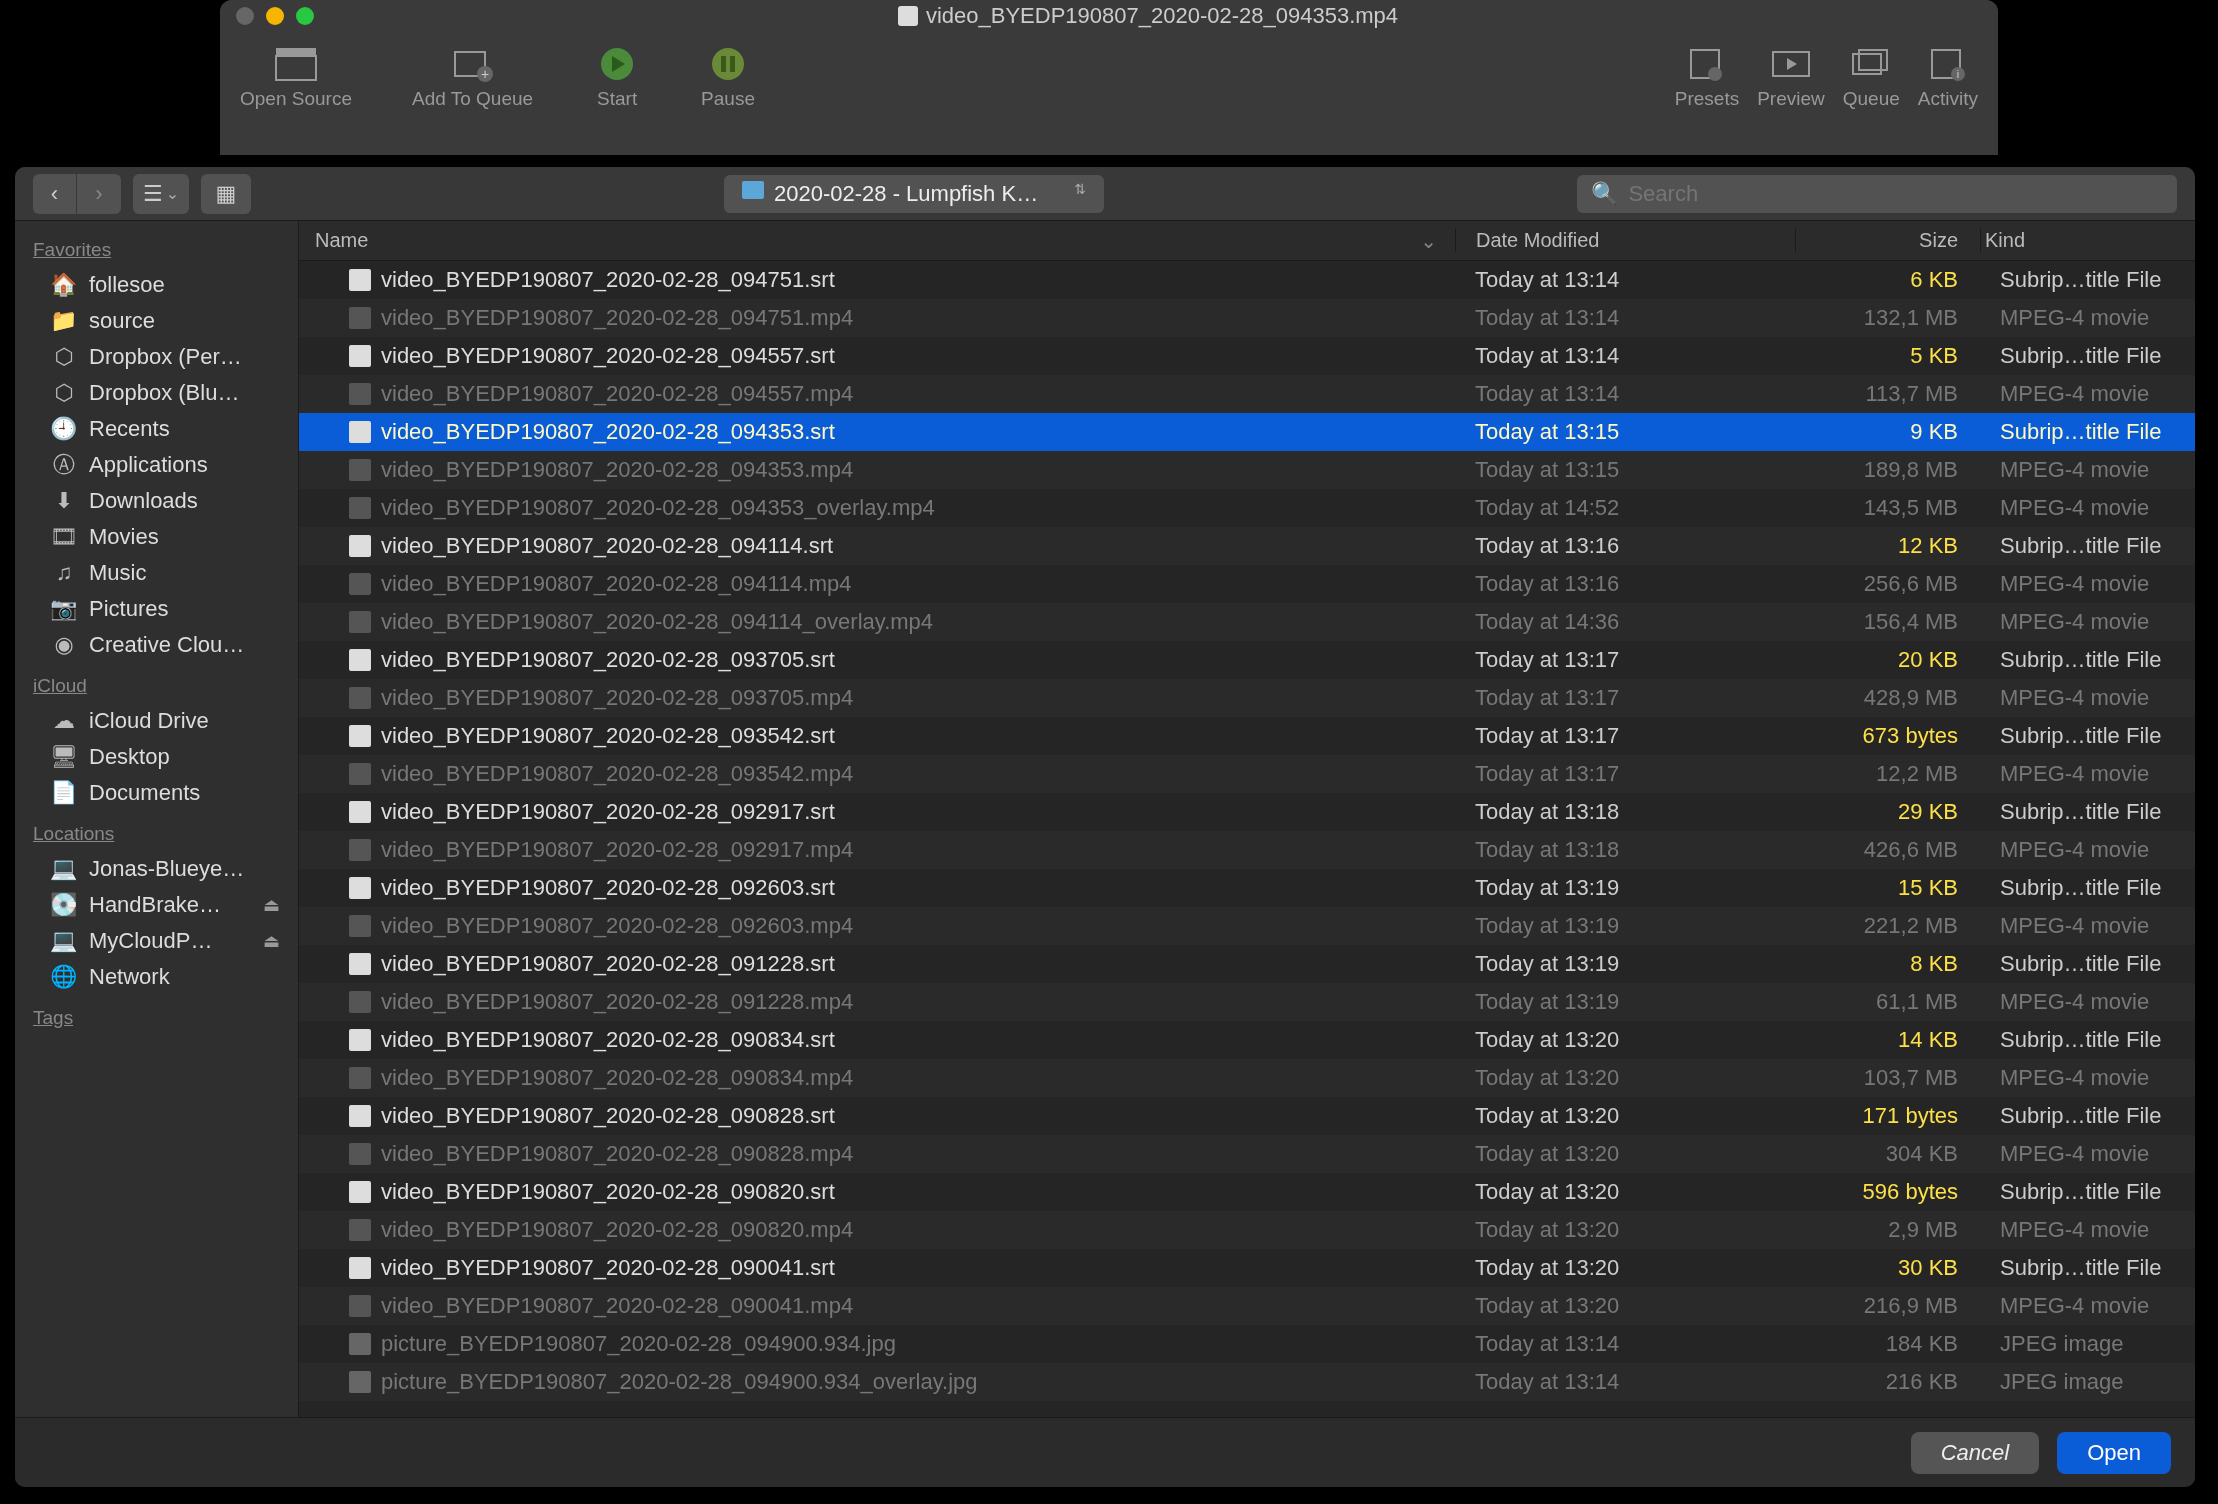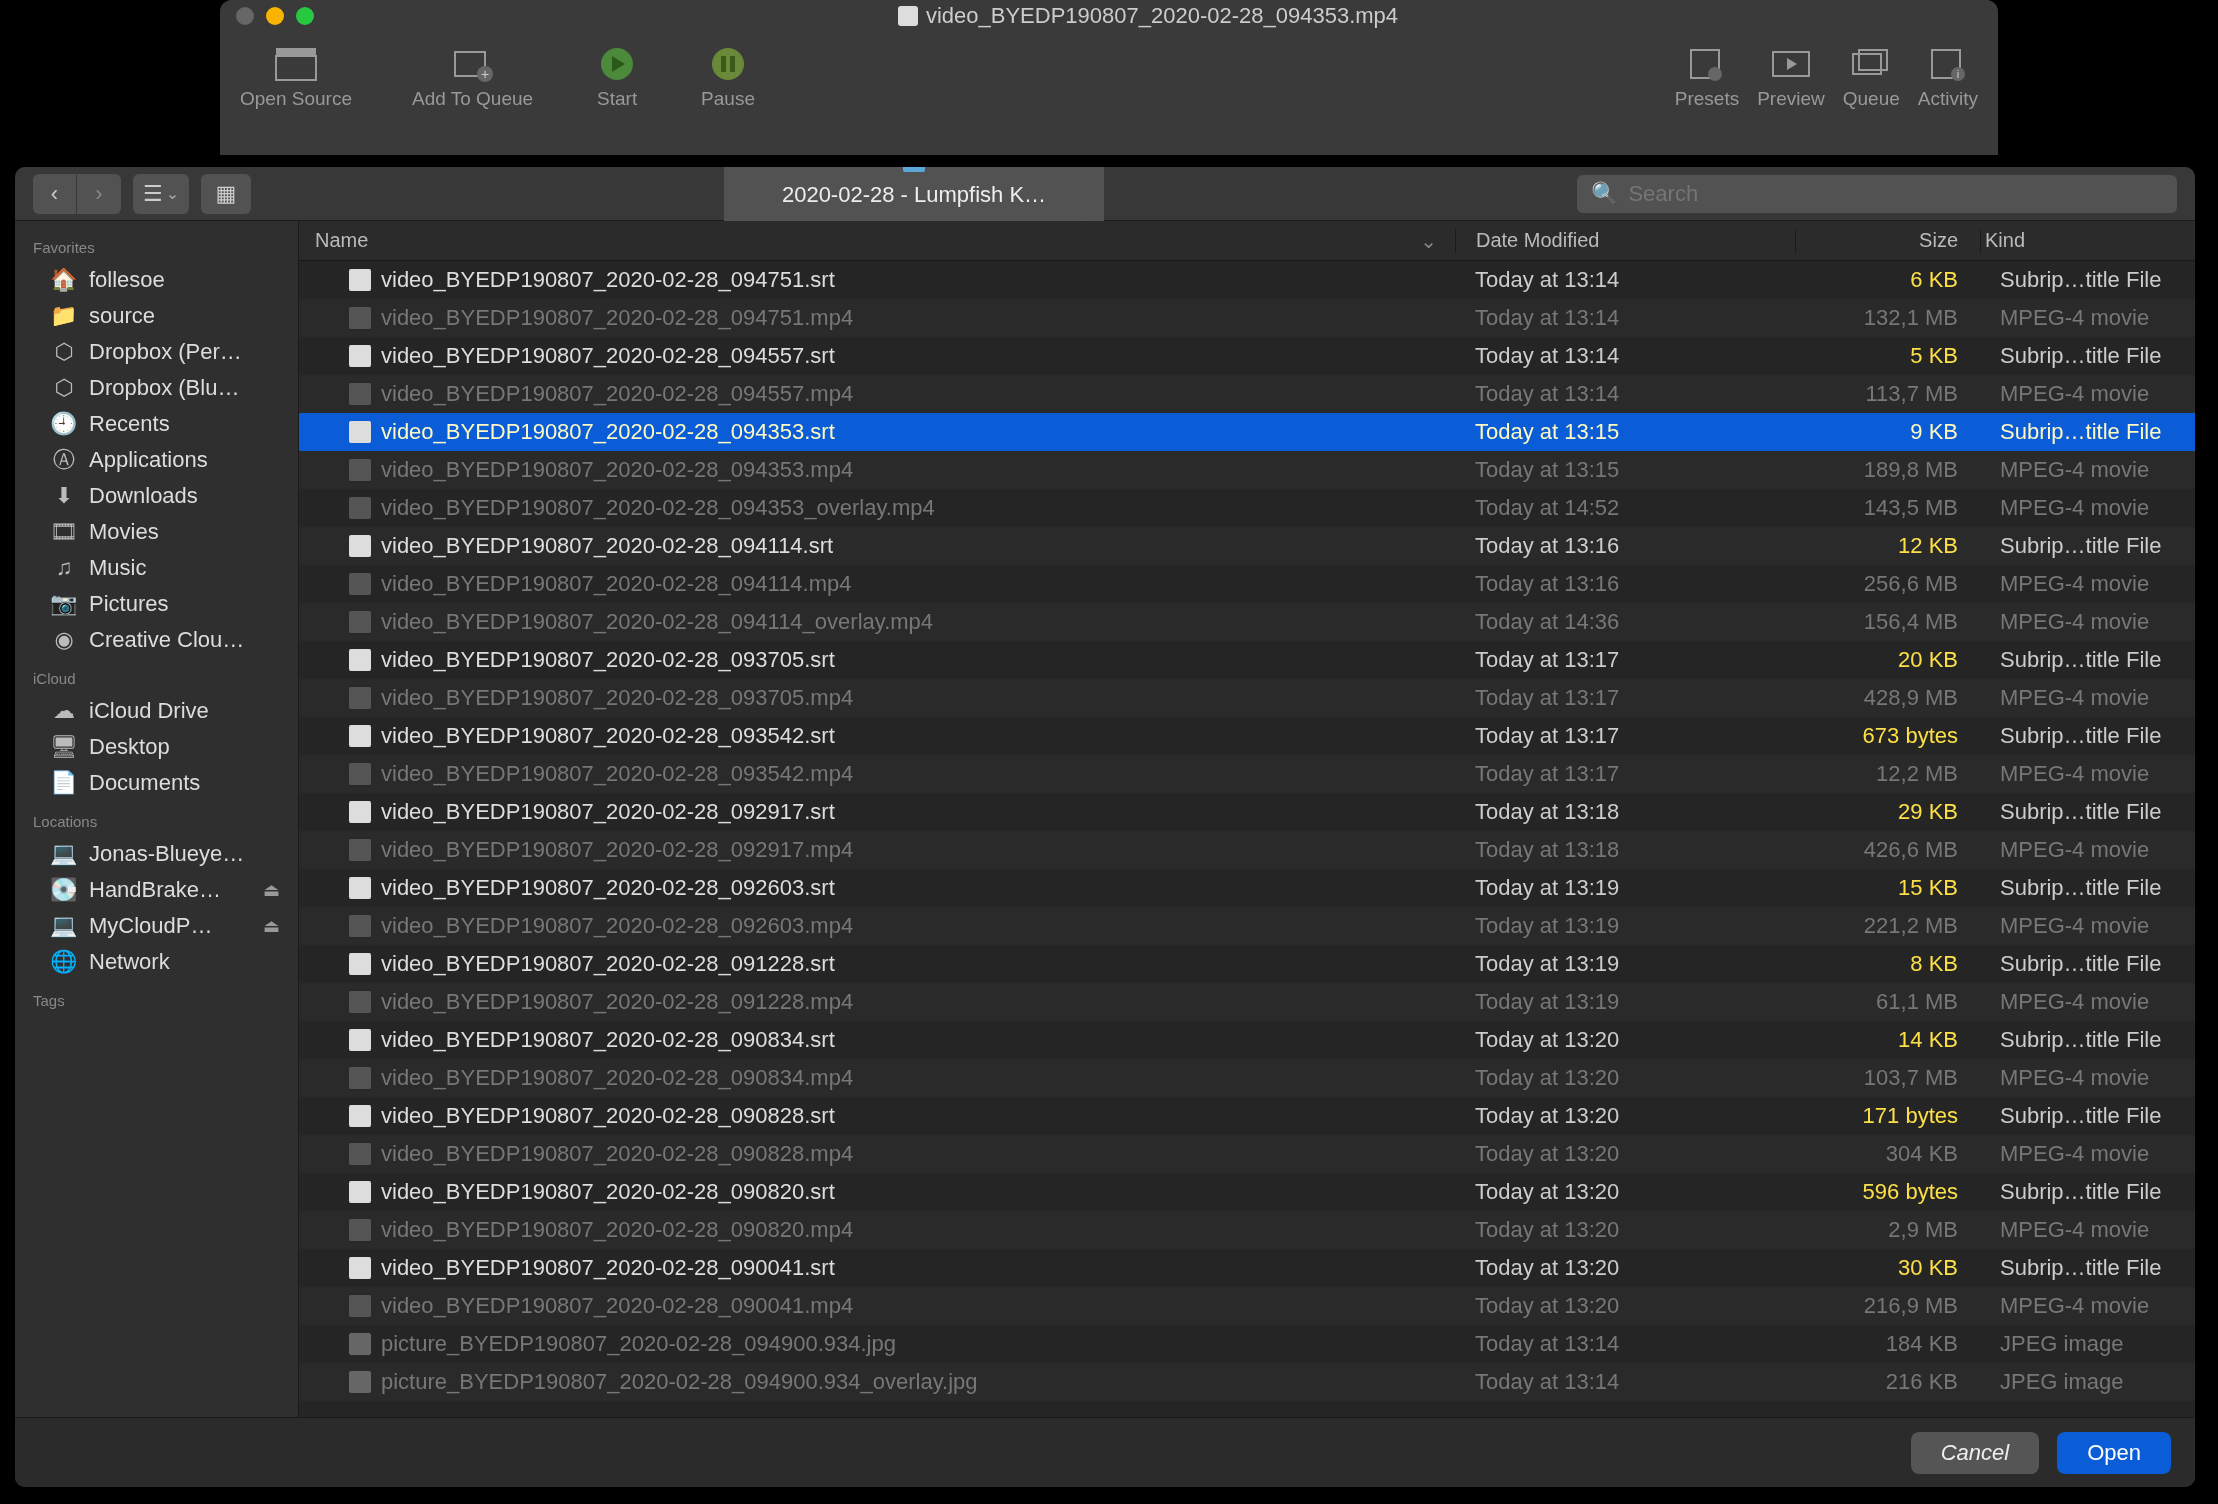--- a/index.html
+++ b/index.html
@@ -20,28 +20,28 @@
 .tb-icon { width: 48px; height: 40px; display: flex; align-items: center; justify-content: center; }
 .tb-icon svg { width: 44px; height: 36px; }
 .dialog { position: absolute; left: 15px; top: 167px; width: 2180px; height: 1320px; background: #2b2b2b; border-radius: 10px; overflow: hidden; display: flex; flex-direction: column; }
 .dialog-toolbar { height: 54px; background: #383838; display: flex; align-items: center; padding: 0 18px; gap: 12px; border-bottom: 1px solid #1a1a1a; }
 .nav-btns { display: flex; }
 .nav-btn { width: 44px; height: 40px; background: #525252; display: flex; align-items: center; justify-content: center; }
 .nav-btn:first-child { border-radius: 6px 0 0 6px; border-right: 1px solid #383838; }
 .nav-btn:last-child { border-radius: 0 6px 6px 0; }
 .view-btn { width: 56px; height: 40px; background: #525252; border-radius: 6px; display: flex; align-items: center; justify-content: center; gap: 3px; }
 .grid-btn { width: 50px; height: 40px; background: #525252; border-radius: 6px; display: flex; align-items: center; justify-content: center; }
-.path-select { margin: 0 auto; background: #525252; border-radius: 6px; padding: 6px 18px; display: flex; align-items: center; gap: 10px; color: #eee; min-width: 380px; flex-direction: column; }
+.path-select { margin: 0 auto; background: #525252; border-radius: 6px; padding: 6px 18px; display: flex; align-items: flex-start; gap: 10px; color: #eee; min-width: 380px; }
 .folder-icon { width: 22px; height: 18px; background: #5aa7d8; border-radius: 2px; }
 .search-box { background: #525252; border-radius: 6px; padding: 6px 14px; display: flex; align-items: center; gap: 10px; width: 600px; }
 .search-box input { background: transparent; border: none; color: #bbb; font-size: 22px; width: 100%; outline: none; }
 .main { flex: 1; display: flex; overflow: hidden; }
 .sidebar { width: 284px; background: #2f2f2f; padding: 12px 0; overflow-y: auto; border-right: 1px solid #1a1a1a; }
 .sb-section { margin-bottom: 6px; }
-.sb-header { color: #888; font-size: 15px; padding: 6px 18px; }
+.sb-header { color: #888; font-size: 19px; padding: 6px 18px; text-decoration: underline; }
 .sb-item { padding: 5px 18px 5px 36px; display: flex; align-items: center; gap: 12px; color: #ddd; font-size: 22px; cursor: default; white-space: nowrap; overflow: hidden; text-overflow: ellipsis; }
 .sb-icon { width: 26px; height: 22px; flex-shrink: 0; display: flex; align-items: center; justify-content: center; color: #bbb; }
 .eject { margin-left: auto; color: #999; font-size: 18px; }
 .file-area { flex: 1; display: flex; flex-direction: column; background: #252525; }
 .col-headers { height: 40px; background: #2b2b2b; display: flex; align-items: center; border-bottom: 1px solid #1a1a1a; font-size: 20px; color: #bbb; }
 .col-name { flex: 1; padding-left: 16px; display: flex; align-items: center; }
 .col-name .sort { margin-left: auto; margin-right: 18px; color: #888; }
 .col-date { width: 340px; padding-left: 20px; border-left: 1px solid #1a1a1a; }
 .col-size { width: 185px; padding-right: 22px; text-align: right; border-left: 1px solid #1a1a1a; }
 .col-kind { width: 215px; padding-left: 4px; border-left: 1px solid #1a1a1a; }

